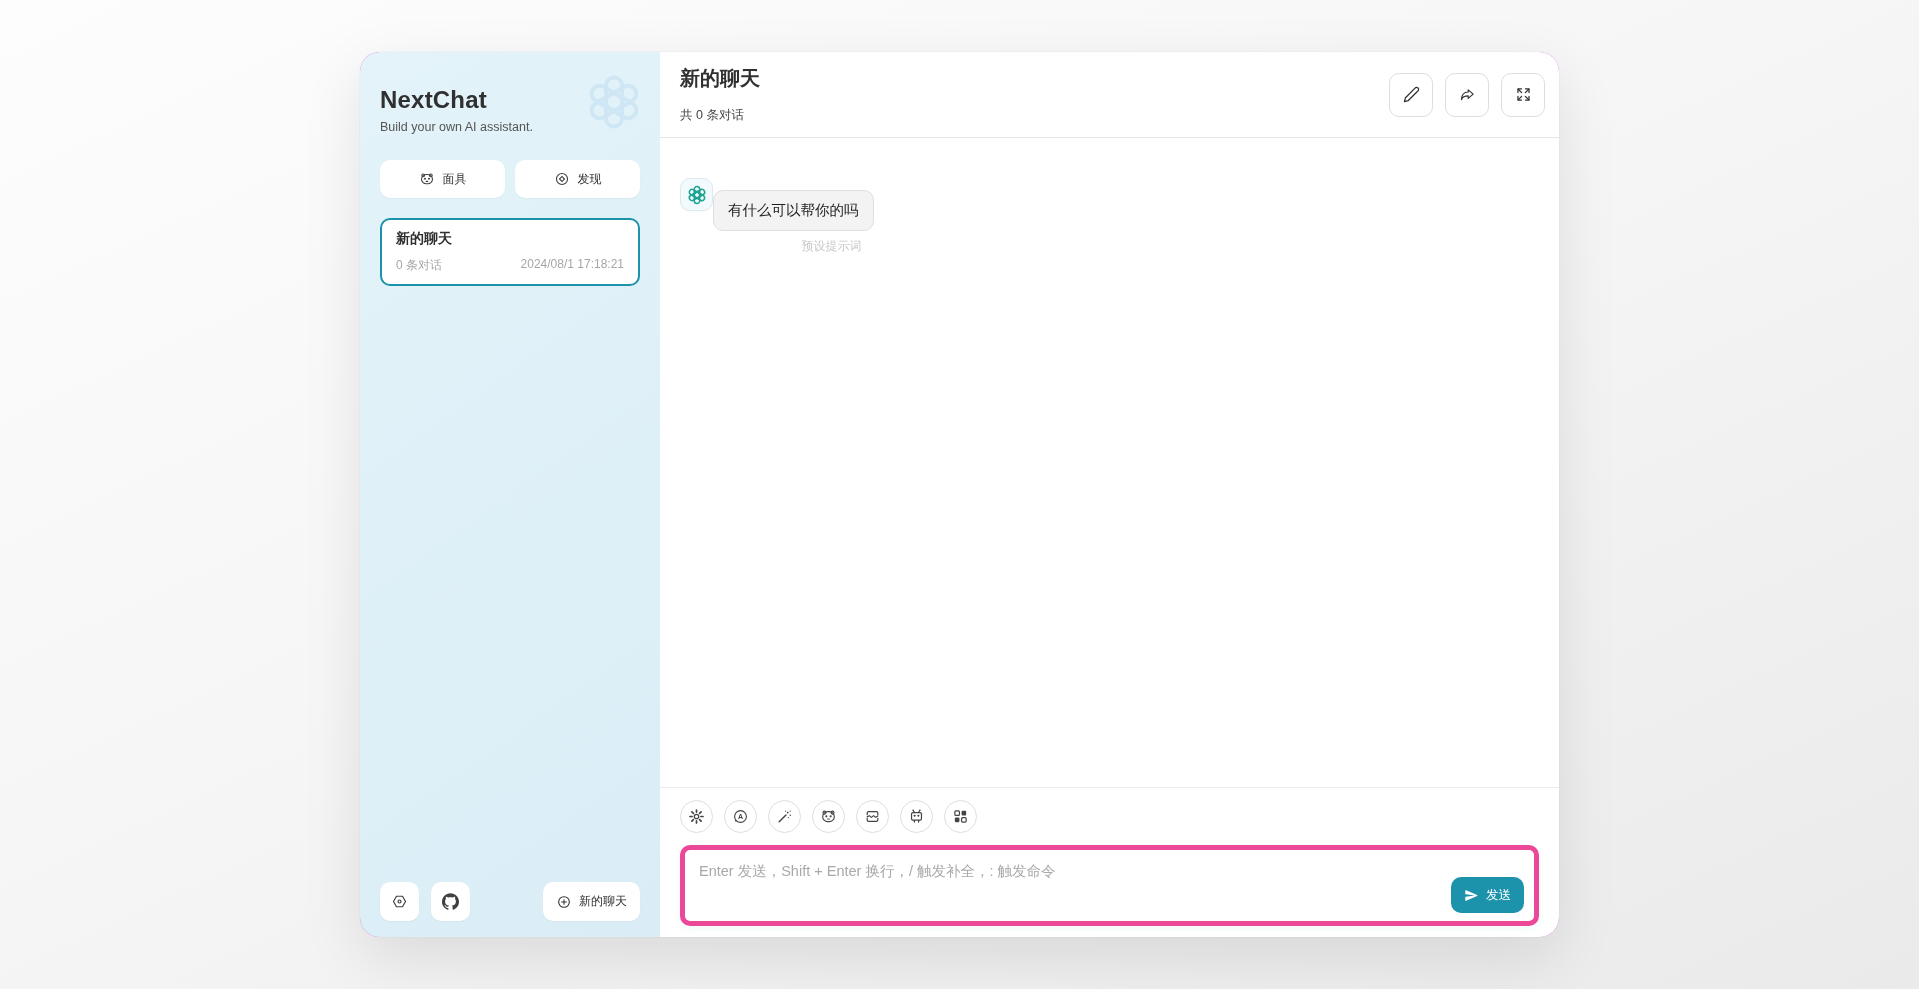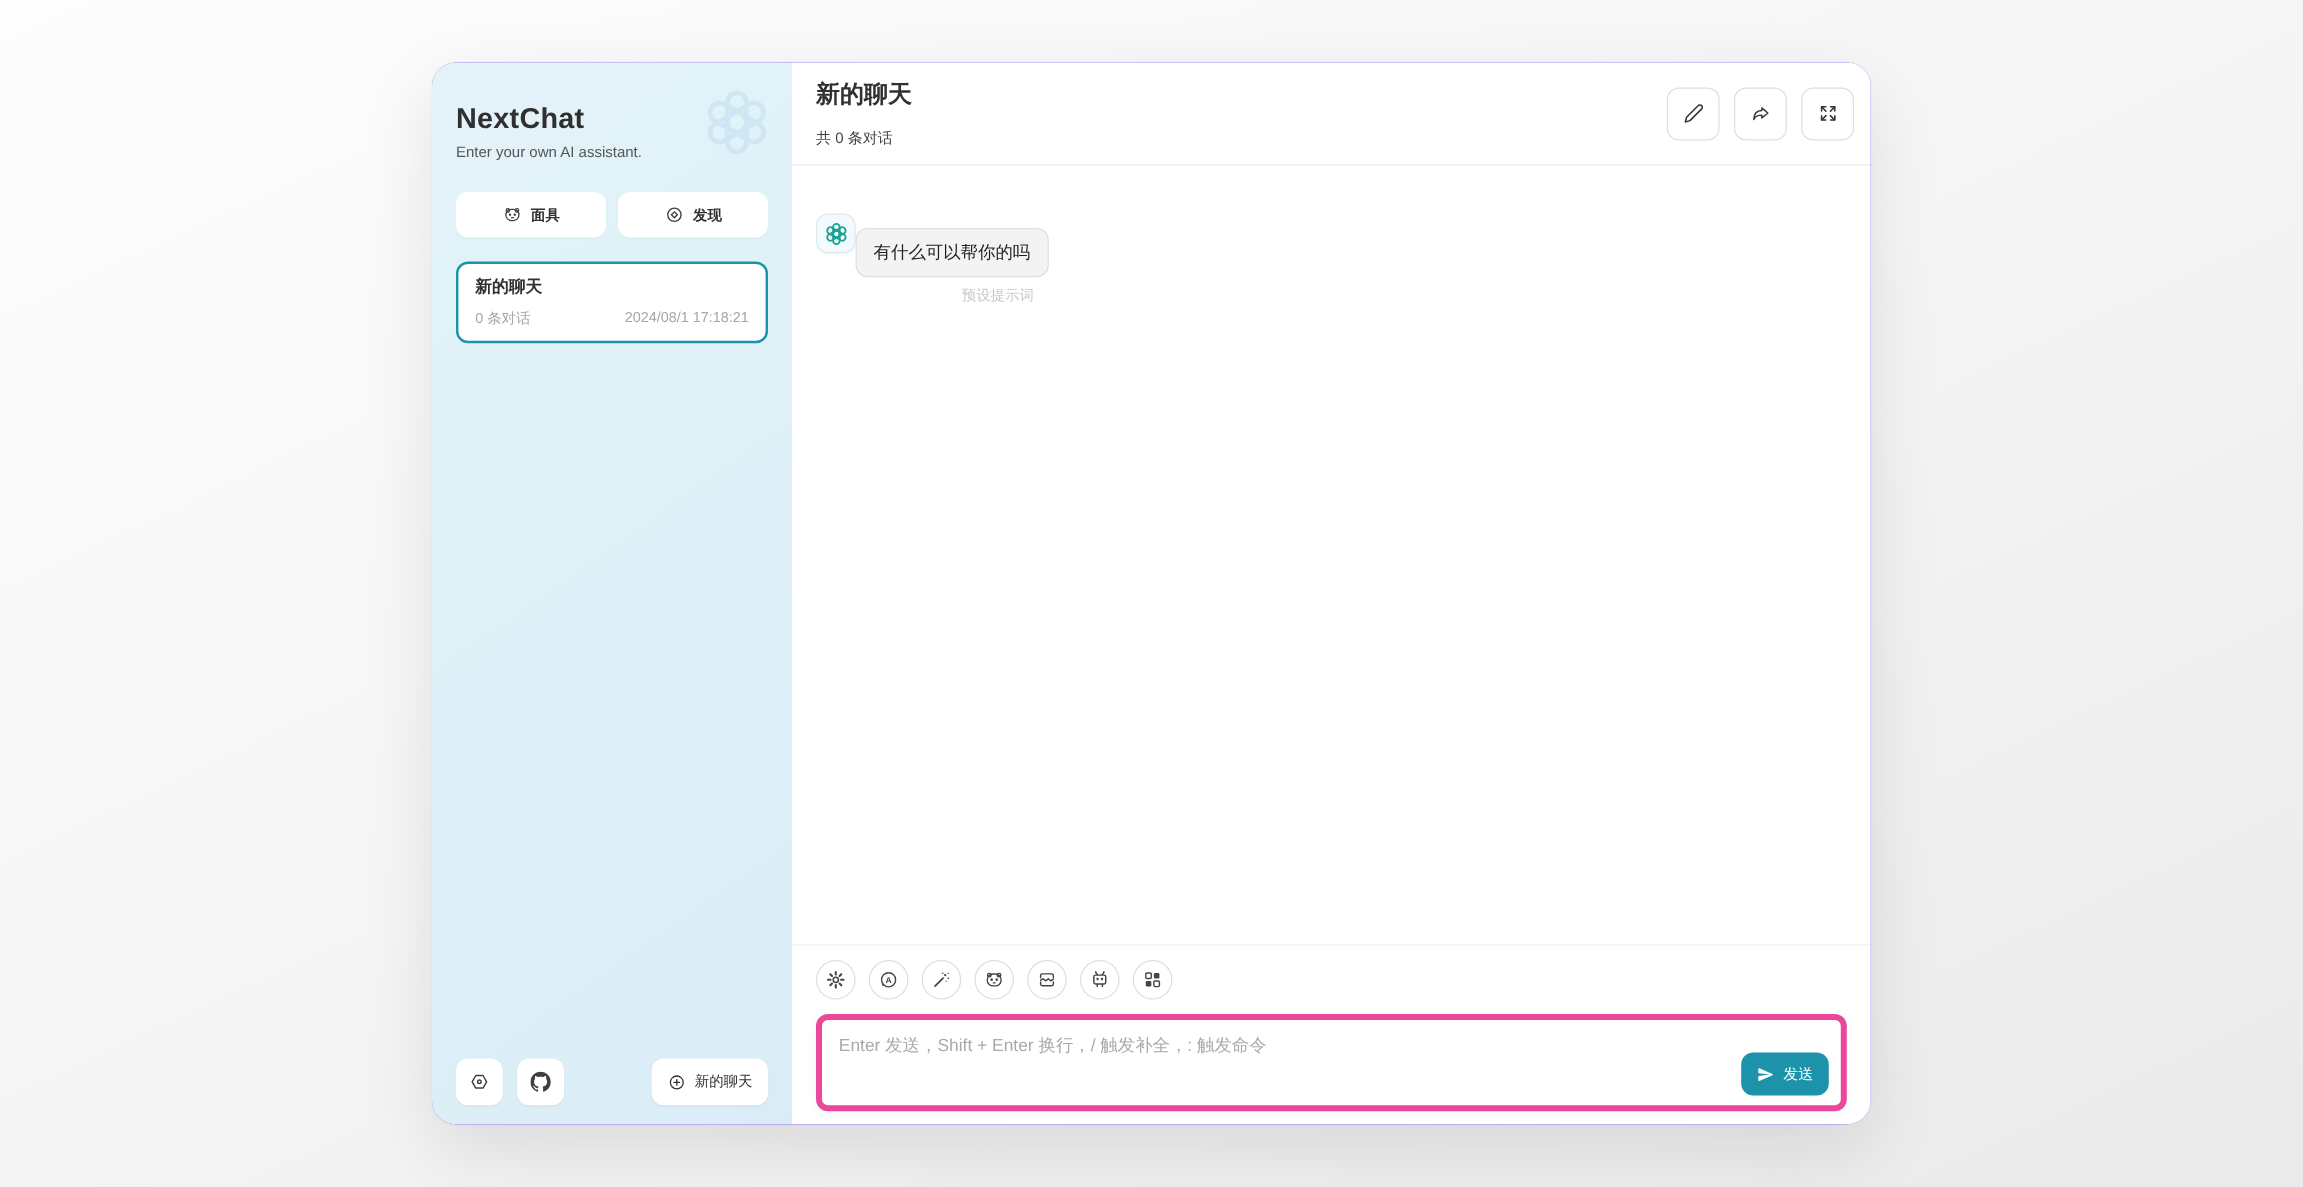--- a/index.html
+++ b/index.html
@@ -4,39 +4,38 @@
 <style>
   * { margin:0; padding:0; box-sizing:border-box; }
   html,body { width:1919px; height:989px; }
   body {
     font-family:"Liberation Sans","DejaVu Sans",sans-serif;
     background:linear-gradient(155deg,#fdfdfd 0%,#f6f6f6 45%,#eaeaea 100%);
     position:relative; overflow:hidden;
   }
   .app {
     position:absolute; left:360px; top:52px; width:1199px; height:885px;
-    display:flex; border-radius:20px; overflow:hidden; background:#8b5cf6;
+    display:flex; border-radius:20px; overflow:hidden; background:#d946ef;
     box-shadow:0 20px 60px rgba(0,0,0,0.10), 0 0 0 1px rgba(0,0,0,0.02);
   }
   
   .sidebar {
     position:relative; flex:0 0 300px; width:300px; padding:20px;
     background:linear-gradient(145deg,#e3f3f9 0%,#daedf6 100%);
   }
   .sidebar-header { position:relative; padding-top:14px; }
   .sidebar-title { font-size:24px; font-weight:bold; color:#303030; letter-spacing:0.2px; }
   .sidebar-sub { font-size:12.5px; color:#555; margin-top:6px; }
   .sidebar-logo { position:absolute; right:-6px; top:-2px; width:64px; height:64px; }
   .sidebar-nav { display:flex; gap:10px; margin-top:26px; }
   .nav-btn {
     flex:1; height:38px; background:#fff; border:none; border-radius:10px;
     display:flex; align-items:center; justify-content:center; gap:8px;
     font-size:12px; color:#303030; cursor:pointer; box-shadow:0 1px 2px rgba(0,0,0,0.04);
     font-family:inherit;
-    font-weight:bold;
   }
   .chat-list { margin-top:20px; }
   .chat-item {
     background:#fff; border:2px solid #1d93ab; border-radius:10px;
     padding:10px 14px; cursor:pointer;
   }
   .chat-item-title { font-size:14px; font-weight:bold; color:#303030; }
   .chat-item-meta { display:flex; justify-content:space-between; margin-top:9px; font-size:12px; color:#a6a6a6;gap:12px; }
   .sidebar-footer { position:absolute; left:20px; right:20px; bottom:16px; display:flex; align-items:center; }
   .icon-sq-btn {
@@ -95,21 +94,21 @@
   .ic { display:block; }
 </style>
 </head>
 <body>
 
 <div class="app">
 
   <aside class="sidebar">
     <div class="sidebar-header">
       <div class="sidebar-title">NextChat</div>
-      <div class="sidebar-sub">Enter your own AI assistant.</div>
+      <div class="sidebar-sub">Build your own AI assistant.</div>
       <svg class="sidebar-logo" viewBox="0 0 24 24">
         <g fill="none" stroke="#cfe7f4" stroke-width="1.5">
           <rect x="9" y="2.8" width="6" height="12.4" rx="3"></rect>
           <rect x="9" y="2.8" width="6" height="12.4" rx="3" transform="rotate(60 12 12)"></rect>
           <rect x="9" y="2.8" width="6" height="12.4" rx="3" transform="rotate(120 12 12)"></rect>
           <rect x="9" y="2.8" width="6" height="12.4" rx="3" transform="rotate(180 12 12)"></rect>
           <rect x="9" y="2.8" width="6" height="12.4" rx="3" transform="rotate(240 12 12)"></rect>
           <rect x="9" y="2.8" width="6" height="12.4" rx="3" transform="rotate(300 12 12)"></rect>
         </g>
       </svg>

